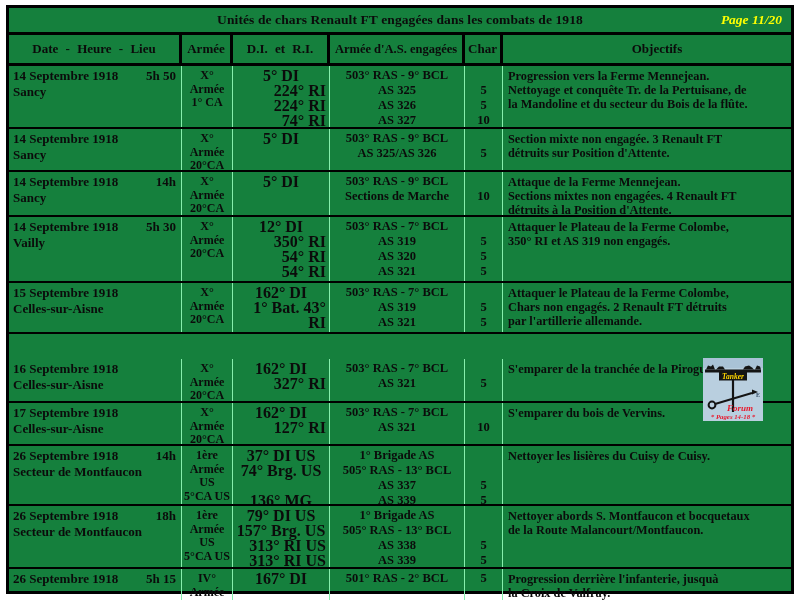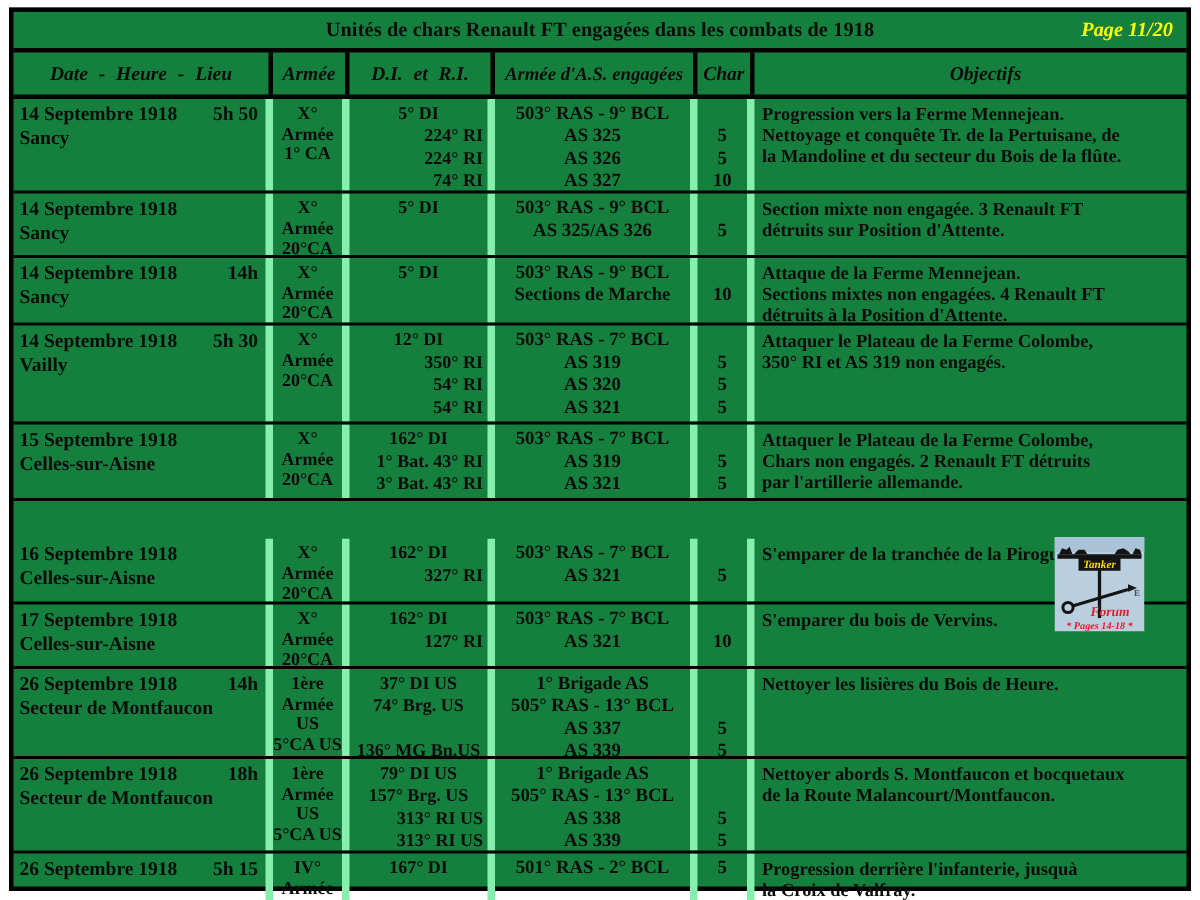--- a/index.html
+++ b/index.html
@@ -10,42 +10,42 @@
            border:3px solid #000; background:#15803d; }
 
   .title-row { position:relative; height:27px; border-bottom:3px solid #000;
                display:flex; align-items:center; justify-content:center; }
   .title { font-size:13.5px; letter-spacing:.1px; }
   .page-num { position:absolute; right:9px; top:50%; transform:translateY(-50%);
               color:#ffff00; font-size:13.5px;font-style:italic; }
 
   .header-row { display:flex; height:31px; border-bottom:3px solid #000; }
   .hcell { display:flex; align-items:center; justify-content:center;
-           font-size:13px; border-right:3px solid #000; word-spacing:4px; text-align:center;font-style:italic; }
+           font-size:13px; border-right:3px solid #000; word-spacing:4px; text-align:center; }
   .hcell.c3 { word-spacing:0; font-size:12.5px; }
   .hcell.c5 { border-right:none; word-spacing:0; }
 
   .c0 { flex:0 0 173px; }
   .c1 { flex:0 0 51px;  }
   .c2 { flex:0 0 97px;  }
   .c3 { flex:0 0 135px; }
   .c4 { flex:0 0 38px;  }
   .c5 { flex:0 0 288px;padding-left:20px; }
 
   .row { display:flex; border-bottom:2px solid #000; overflow:hidden; }
   .row:last-child { border-bottom:none; }
-  .cell { border-right:5px solid #86efac; padding-top:2px; font-size:12.5px;
+  .cell { border-right:1px solid #86efac; padding-top:2px; font-size:12.5px;
           line-height:15px; text-align:center; overflow:hidden; }
   .cell.c5 { border-right:none; }
 
   .cell.c0 { text-align:left; padding:2px 5px 0 4px; font-size:13px; line-height:16px; }
   .dline { display:flex; justify-content:space-between; }
   .cell.c1 { font-size:12px; line-height:13.5px; padding-top:3px; }
   .cell.c1 .line { min-height:13.5px; }
-  .cell.c2 { font-size:12px; }
+  .cell.c2 { font-size:16px; }
   .line { min-height:15px; }
   .line.r { text-align:right; padding-right:3px; }
   .cell.c5 { text-align:left; padding:3px 3px 0 5px; font-size:12.3px; line-height:14px; }
   .cell.c5 .line { min-height:14px; }
 
   .logo { position:absolute; left:694px; top:350px; width:60px; height:63px; }
 </style>
 </head>
 <body>
 
@@ -316,21 +316,21 @@
           <div class="line">AS 337</div>
           <div class="line">AS 339</div>
         </div>
         <div class="cell c4">
           <div class="line"></div>
           <div class="line"></div>
           <div class="line">5</div>
           <div class="line">5</div>
         </div>
         <div class="cell c5">
-          <div class="line">Nettoyer les lisières du Bois de Heure.</div>
+          <div class="line">Nettoyer les lisières du Cuisy de Cuisy.</div>
         </div>
       </div>
       <div class="row" style="height: 63px;">
         <div class="cell c0">
           <div class="dline">
             <span>26 Septembre 1918</span>
             <span>18h</span>
           </div>
           <div>Secteur de Montfaucon</div>
         </div>

